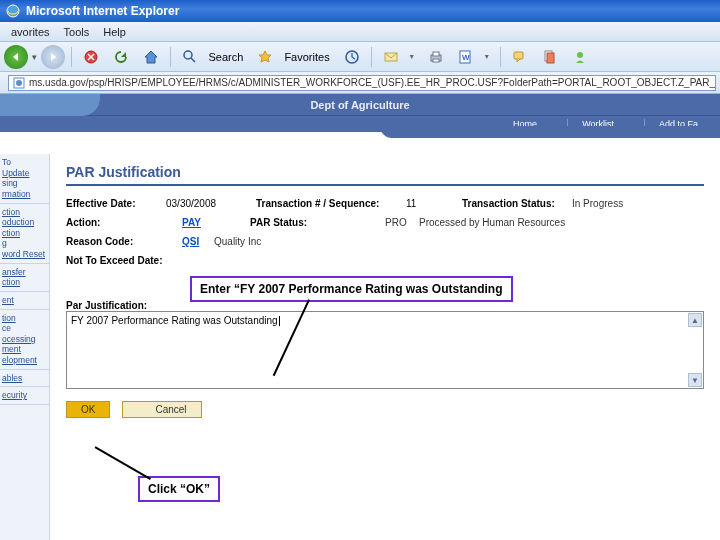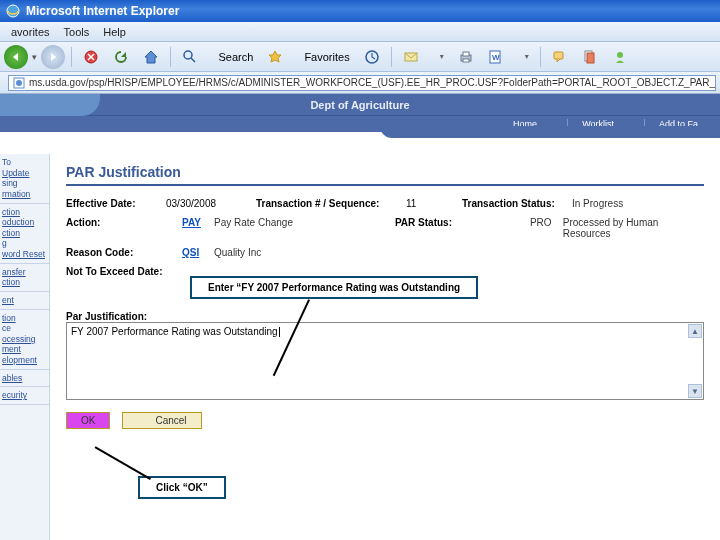--- a/index.html
+++ b/index.html
@@ -8,21 +8,21 @@
   
   .ie-titlebar { height: 22px; background: linear-gradient(#1c5ec9, #3d7fdc 40%, #1c5ec9); color: #fff; display: flex; align-items: center; padding: 0 6px; font-weight: bold; font-size: 12px; }
   .ie-titlebar .ie-logo { display: inline-flex; margin-right: 6px; }
 
   
   .ie-menubar { height: 20px; background: linear-gradient(#ecf3fb, #d6e4f4); display: flex; align-items: center; padding: 0 4px; border-bottom: 1px solid #aac0dc; font-size: 11px; color: #222; }
   .ie-menubar span { padding: 0 7px; }
 
   
   .ie-toolbar { height: 30px; background: linear-gradient(#ecf3fb, #d6e4f4); display: flex; align-items: center; padding: 0 4px; border-bottom: 1px solid #aac0dc; gap: 4px; }
-  .tb-btn { display: inline-flex; align-items: center; gap: 21px; padding: 2px 5px; border-radius: 3px; font-size: 11px; text-align: center; }
+  .tb-btn { display: inline-flex; align-items: center; gap: 11px; padding: 2px 5px; border-radius: 3px; font-size: 11px; text-align: center; }
   .tb-btn svg { width: 16px; height: 16px; }
   .tb-sep { width: 1px; height: 20px; background: #aac0dc; margin: 0 2px; }
   .nav-circle { width: 24px; height: 24px; border-radius: 12px; display: inline-flex; align-items: center; justify-content: center; }
 
   
   .ie-addressbar { height: 22px; background: linear-gradient(#ecf3fb, #d6e4f4); display: flex; align-items: center; padding: 0 4px; border-bottom: 1px solid #9cb2d0; font-size: 10px; color: #333; }
   .addr-input { flex: 1; height: 16px; background: #fff; border: 1px solid #7a9ccc; padding: 0 4px; display: flex; align-items: center; overflow: hidden; white-space: nowrap; margin-left: 4px; }
   .addr-input svg { margin-right: 4px; flex-shrink: 0; }
 
   
@@ -57,25 +57,25 @@
   .par-just-lbl { font-weight: bold; font-size: 10px; margin-top: 34px; }
   .par-just-box { width: 100%; height: 78px; border: 1px solid #888; background: #fff; padding: 3px 4px; font-size: 10px; position: relative; }
   .par-just-box .scroll-up, .par-just-box .scroll-dn {
     position: absolute; right: 1px; width: 14px; height: 14px; background: #dbe3ef; border: 1px solid #aac0dc; display: flex; align-items: center; justify-content: center; font-size: 8px; color: #55698c;
   }
   .par-just-box .scroll-up { top: 1px; }
   .par-just-box .scroll-dn { bottom: 1px; }
   .cursor-caret { display: inline-block; width: 1px; height: 10px; background: #000; vertical-align: text-bottom; margin-left: 1px; }
 
   .btn-row { margin-top: 12px; display: flex; gap: 12px; }
-  .ps-btn { background: #d946ef; border: 1px solid #b89a22; color: #333; padding: 2px 14px; font-size: 10px; cursor: pointer; }
+  .ps-btn { background: #eab308; border: 1px solid #b89a22; color: #333; padding: 2px 14px; font-size: 10px; cursor: pointer; }
   .ps-btn.cancel { background: #f3eec9; padding-left: 32px; }
 
   
-  .callout { position: absolute; border: 2px solid #0c4a6e; background: #fff; padding: 4px 16px; font-weight: bold; font-size: 10px; white-space: nowrap; }
+  .callout { position: absolute; border: 2px solid #6d28d9; background: #fff; padding: 4px 8px; font-weight: bold; font-size: 12px; white-space: nowrap; }
   .arrow-line { position: absolute; background: #000; transform-origin: 0 0; height: 1.5px; }
 </style>
 </head>
 <body>
 
 <div class="ie-titlebar">
   <span class="ie-logo">
     <svg width="14" height="14" viewBox="0 0 14 14">
         <circle cx="7" cy="7" r="6" fill="#4fa3e0" stroke="#fff" stroke-width="1"></circle>
         <path d="M2 7 a5 3 0 0 0 10 0" fill="none" stroke="#ffcf3c" stroke-width="1.5"></path>
@@ -251,21 +251,20 @@
       <span class="val" style="width:90px;">03/30/2008</span>
       <span class="lbl" style="width:150px;">Transaction # / Sequence:</span>
       <span class="val" style="width:30px;">11</span>
       <span class="lbl" style="margin-left:26px;width:110px;">Transaction Status:</span>
       <span class="desc">In Progress</span>
     </div>
 
     <div class="form-row">
       <span class="lbl">Action:</span>
       <span class="val-link">PAY</span>
-      <span class="desc" style="width:150px;">Pay Rate Change</span>
       <span class="col2-lbl">PAR Status:</span>
       <span class="desc" style="width:34px;display:inline-block;">PRO</span>
       <span class="desc">Processed by Human Resources</span>
     </div>
 
     <div class="form-row">
       <span class="lbl">Reason Code:</span>
       <span class="val-link">QSI</span>
       <span class="desc">Quality Inc</span>
     </div>

